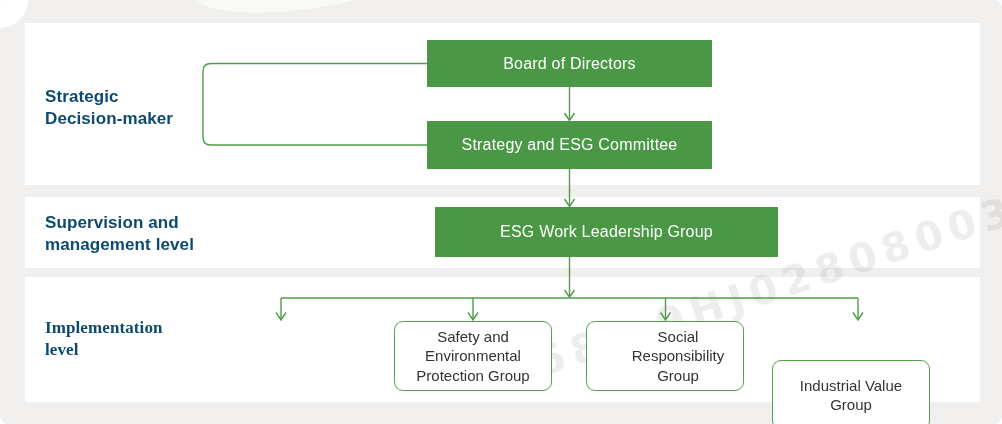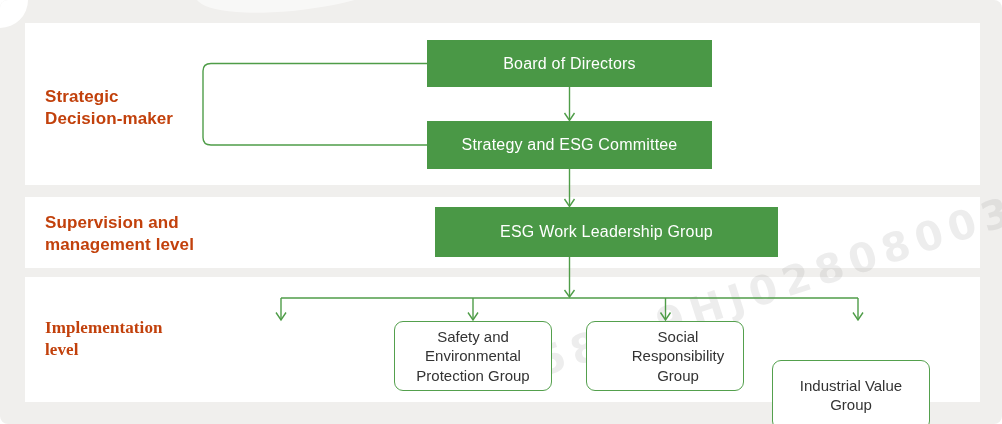--- a/index.html
+++ b/index.html
@@ -14,21 +14,21 @@
   }
   .wave{
     position:absolute;left:195px;top:-42px;width:210px;height:52px;
     background:#ffffff;opacity:.55;border-radius:50%;transform:rotate(-7deg);
   }
   .band{position:absolute;left:25px;width:955px;background:#ffffff;}
   .band1{top:23px;height:162px;}
   .band2{top:197px;height:71px;}
   .band3{top:277px;height:125px;}
   .lvl-label{
-    position:absolute;left:45px;color:#c2410c;font-size:17px;font-weight:700;
+    position:absolute;left:45px;color:#0c4a6e;font-size:17px;font-weight:700;
     line-height:1.3;white-space:pre-line;letter-spacing:.1px;
   }
   .lbl1{top:86px;}
   .lbl2{top:212px;}
   .lbl3{top:317px;font-family:Liberation Serif, serif;}
   .node{
     position:absolute;display:flex;align-items:center;justify-content:center;
     text-align:center;box-sizing:border-box;
   }
   .node-fill{

